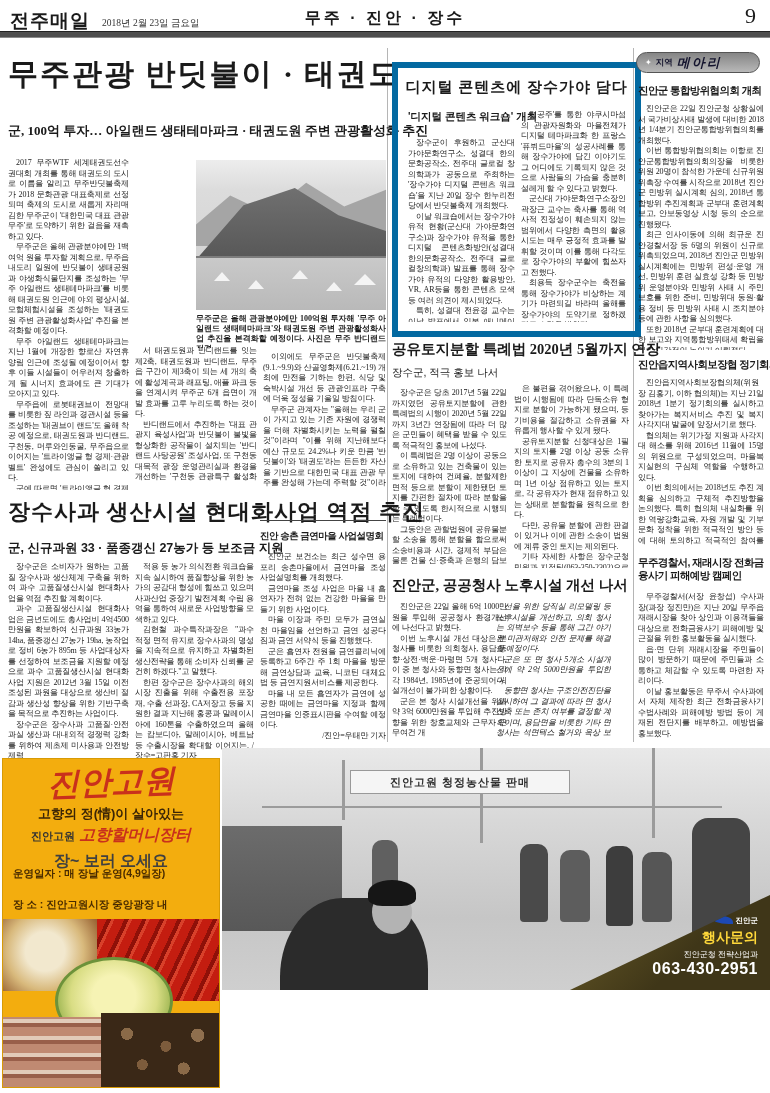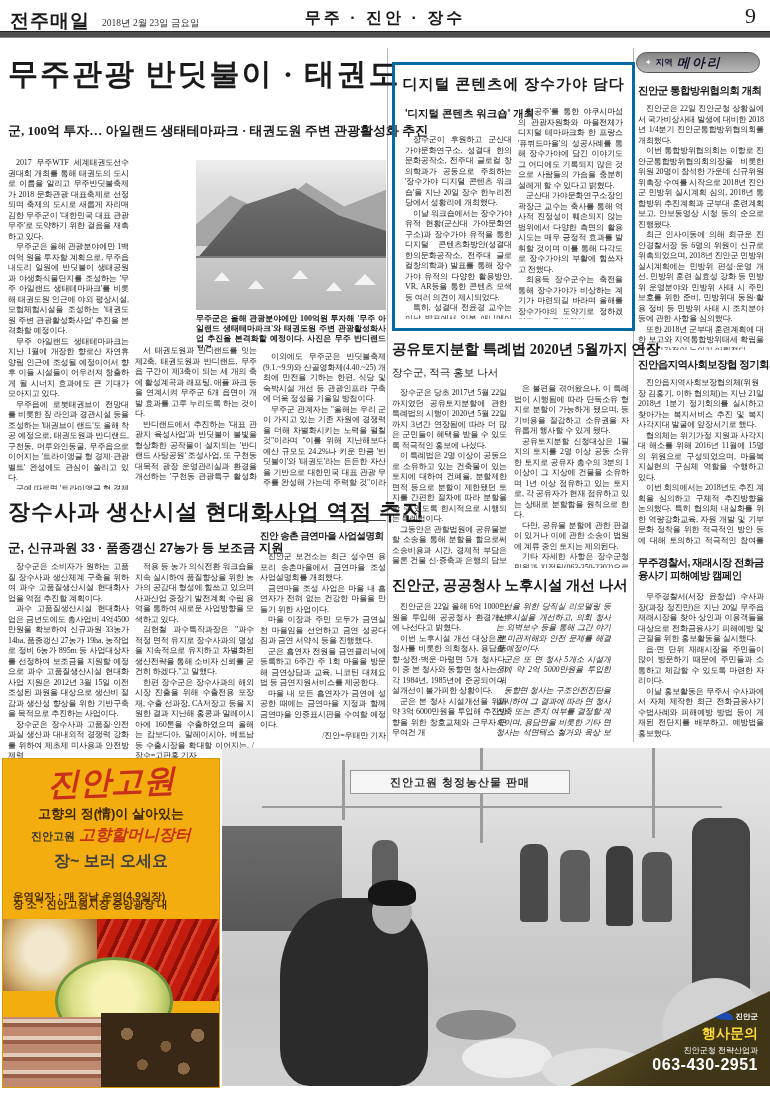--- a/index.html
+++ b/index.html
@@ -41,21 +41,21 @@
   #t4{left:130px;top:122px;} #t5{left:158px;top:114px;width:22px;height:11px;}
   
   #apple-headline{left:8px;top:497px;width:378px;font-size:22px;font-weight:bold;letter-spacing:1px;}
   #apple-subhead{left:8px;top:540px;width:250px;font-size:12.5px;font-weight:bold;}
   #apple-col1{left:8px;top:562px;width:121px;height:240px;}
   #apple-col2{left:135px;top:562px;width:119px;height:240px;}
   #ns-rule{left:260px;top:520px;width:126px;height:1px;background:#444;}
   #ns-headline{left:260px;top:530px;width:126px;font-size:9.5px;font-weight:bold;letter-spacing:-0.5px;}
   #ns-body{left:260px;top:552px;width:126px;height:250px;}
   
-  #digital-box{left:392px;top:62px;width:237px;height:263px;border:3px solid #0369a1;}
+  #digital-box{left:392px;top:62px;width:237px;height:263px;border:6px solid #0369a1;}
   #d-headline{left:0;right:0;top:10px;text-align:center;font-size:15px;font-weight:bold;letter-spacing:1px;}
   #d-subhead{left:10px;top:42px;width:112px;font-size:10.5px;font-weight:bold;}
   #d-col1{left:10px;top:70px;width:107px;height:184px;}
   #d-col2{left:123px;top:42px;width:105px;height:212px;}
   #land-headline{left:392px;top:340px;width:240px;font-size:14.5px;font-weight:bold;}
   #land-subhead{left:392px;top:366px;width:120px;font-size:10.5px;font-weight:normal;}
   #land-col1{left:392px;top:388px;width:115px;height:180px;}
   #land-col2{left:514px;top:384px;width:115px;height:184px;}
   #office-headline{left:392px;top:576px;width:240px;font-size:14.5px;font-weight:bold;}
   #office-col1{left:392px;top:602px;width:115px;height:138px;}
@@ -72,37 +72,37 @@
   #r3-head{top:556px;} #r3-body{left:638px;top:592px;width:126px;height:146px;}
   
   #strip{left:0;top:746px;width:770px;height:347px;}
   #ad{left:2px;top:12px;width:218px;height:330px;background:#f3ad0e;border:1px solid #d79a05;box-sizing:border-box;overflow:hidden;}
   #ad-logo{left:0;right:0;top:2px;text-align:center;font-size:32px;font-weight:bold;font-style:italic;color:#c9301c;transform:rotate(-2deg);}
   #ad-l1{left:0;right:0;top:46px;text-align:center;font-size:13px;font-weight:bold;color:#3b2506;}
   #ad-l2{left:0;right:0;top:66px;text-align:center;}
   #ad-l2 .pre{font-size:11px;font-weight:bold;color:#333;}
   #ad-l2 .scr{font-size:16px;font-weight:bold;font-style:italic;color:#c9301c;}
   #ad-l3{left:0;right:0;top:92px;text-align:center;font-size:16px;font-weight:bold;color:#404040;}
-  #ad-l4{left:10px;top:131px;font-size:10.5px;font-weight:bold;color:#4a2c00;}
+  #ad-l4{left:10px;top:108px;font-size:10.5px;font-weight:bold;color:#4a2c00;}
   #ad-l5{left:10px;top:139px;font-size:10.5px;font-weight:bold;color:#4a2c00;}
   #collage{left:0;right:0;top:160px;height:168px;}
   .food{position:absolute;}
   #f-ginseng{left:0;top:0;width:100px;height:72px;background:radial-gradient(circle at 42% 45%,#f2e8ce 28%,#d8b97c 55%,#9a6535 85%);}
   #f-pepper{right:0;top:0;width:122px;height:82px;background:repeating-linear-gradient(115deg,#c41d10 0 9px,#8f1008 9px 13px,#d8402a 13px 16px);}
   #f-cabbage{left:52px;top:38px;width:118px;height:88px;border-radius:50%;
       background:radial-gradient(circle at 50% 45%,#f6f3b4 30%,#d9dd84 60%,#86a63e 90%);border:3px solid #6d923a;box-sizing:border-box;}
   #f-meat{left:0;bottom:0;width:104px;height:70px;background:repeating-linear-gradient(0deg,#c08a72 0 9px,#995f4a 9px 13px,#e2cbb9 13px 17px);}
   #f-mush{right:0;bottom:0;width:118px;height:74px;background:
       radial-gradient(circle 10px at 22% 28%,#8a6a48 60%,transparent 61%),
       radial-gradient(circle 9px at 55% 45%,#7d5c3c 60%,transparent 61%),
       radial-gradient(circle 11px at 82% 30%,#8f6f4e 60%,transparent 61%),
       radial-gradient(circle 9px at 35% 70%,#7d5c3c 60%,transparent 61%),
       radial-gradient(circle 10px at 70% 75%,#8a6a48 60%,transparent 61%),#3a2817;}
   
-  #market{left:222px;top:2px;width:548px;height:338px;overflow:hidden;
+  #market{left:222px;top:2px;width:548px;height:242px;overflow:hidden;
       background:linear-gradient(#e9e9e9 0%,#d8d8d8 30%,#c6c6c6 70%,#cfcfcf);}
   .beam{position:absolute;background:#9b9b9b;}
   #bm1{left:258px;top:0;width:3px;height:95px;} #bm2{left:430px;top:0;width:3px;height:90px;}
   #bm3{left:40px;top:58px;width:460px;height:2px;} #bm4{left:120px;top:12px;width:3px;height:60px;}
   #mk-banner{position:absolute;left:128px;top:22px;width:218px;height:22px;background:#f5f5f5;border:1px solid #999;
       display:flex;align-items:center;justify-content:center;font-size:11px;font-weight:bold;color:#2e2e2e;letter-spacing:1px;}
   .person{position:absolute;border-radius:10px 10px 4px 4px;}
   #p1{left:298px;top:96px;width:28px;height:78px;background:#4a4a4a;}
   #p2{left:338px;top:102px;width:30px;height:72px;background:#5d5d5d;}
   #p3{left:384px;top:98px;width:27px;height:80px;background:#3d3d3d;}
@@ -160,21 +160,21 @@
       <span class="tent" id="t3"></span>
       <span class="tent" id="t4"></span>
       <span class="tent" id="t5"></span>
     </div>
     <div class="abs cap" id="m-caption">무주군은 올해 관광분야에만 100억원 투자해 '무주 아일랜드 생태테마파크'와 태권도원 주변 관광활성화사업 추진을 본격화할 예정이다. 사진은 무주 반디랜드 전경</div>
     <div class="abs col" id="m-col2">
         <p>서 태권도원과 반디랜드를 잇는 제2축, 태권도원과 반디랜드, 무주읍 구간이 제3축이 되는 세 개의 축에 활성계곡과 래프팅, 애플 파크 등을 연계시켜 무주군 6개 읍면이 개발 효과를 고루 누리도록 하는 것이다.</p>
         <p>반디랜드에서 추진하는 '대표 관광지 육성사업'과 반딧불이 불빛을 형상화한 공작물이 설치되는 '반디랜드 사탕공원' 조성사업, 또 구천동 대목적 광장 운영관리실과 환경을 개선하는 '구천동 관광특구 활성화사업' 추진도 든든한 기반이 될 전망이다.</p>
       </div>
     <div class="abs col" id="m-col3">
-        <p>이외에도 무주군은 반딧불축제(9.1.~9.9)와 산골영화제(4.40.~25) 개최에 만전을 기하는 한편, 식당 및 숙박시설 개선 등 관광인프라 구축에 더욱 정성을 기울일 방침이다.</p>
+        <p>이외에도 무주군은 반딧불축제(9.1.~9.9)와 산골영화제(6.21.~19) 개최에 만전을 기하는 한편, 식당 및 숙박시설 개선 등 관광인프라 구축에 더욱 정성을 기울일 방침이다.</p>
         <p>무주군 관계자는 "올해는 우리 군이 가지고 있는 기존 자원에 경쟁력을 더해 차별화시키는 노력을 펼칠 것"이라며 "이를 위해 지난해보다 예산 규모도 24.2%나 키운 만큼 '반딧불이'와 '태권도'라는 든든한 자산을 기반으로 대한민국 대표 관광 무주를 완성해 가는데 주력할 것"이라고 밝혔다.</p>
       </div>
   </div>
 
   <div class="abs nw" id="apple-headline">장수사과 생산시설 현대화사업 역점 추진</div>
   <div class="abs gothic nw" id="apple-subhead">군, 신규과원 33 · 품종갱신 27농가 등 보조금 지원</div>
   <div class="abs col" id="apple-col1">
       <p>장수군은 소비자가 원하는 고품질 장수사과 생산체계 구축을 위하여 과수 고품질생산시설 현대화사업을 역점 추진할 계획이다.</p>
       <p>과수 고품질생산시설 현대화사업은 금년도에도 총사업비 4억4500만원을 확보하여 신규과원 33농가 14ha, 품종갱신 27농가 19ha, 농작업로 정비 6농가 895m 등 사업대상자를 선정하여 보조금을 지원할 예정으로 과수 고품질생산시설 현대화사업 지원은 2012년 3월 15일 이전 조성된 과원을 대상으로 생산비 절감과 생산성 향상을 위한 기반구축을 목적으로 추진하는 사업이다.</p>
       <p>장수군은 장수사과 고품질·안전 과실 생산과 대내외적 경쟁력 강화를 위하여 제초제 미사용과 안전방제력</p>
@@ -193,21 +193,21 @@
       <p>마을 이장과 주민 모두가 금연실천 마을임을 선언하고 금연 성공다짐과 금연 서약식 등을 진행했다.</p>
       <p>군은 흡연자 전원을 금연클리닉에 등록하고 6주간 주 1회 마을을 방문해 금연상담과 교육, 니코틴 대체요법 등 금연지원서비스를 제공한다.</p>
       <p>마을 내 모든 흡연자가 금연에 성공한 때에는 금연마을 지정과 함께 금연마을 인증표시판을 수여할 예정이다.</p>
       <p class="by">/진안=우태만 기자</p>
     </div>
 
   <div class="abs" id="digital-box">
     <div class="abs nw" id="d-headline">디지털 콘텐츠에 장수가야 담다</div>
     <div class="abs gothic nw" id="d-subhead">'디지털 콘텐츠 워크숍' 개최</div>
     <div class="abs col" id="d-col1">
-        <p>장수군이 후원하고 군산대 가야문화연구소, 성결대 한의문화공작소, 전주대 글로컬 창의학과가 공동으로 주최하는 '장수가야 디지털 콘텐츠 워크숍'을 지난 20일 장수 한누리전당에서 성황리에 개최했다.</p>
+        <p>장수군이 후원하고 군산대 가야문화연구소, 성결대 한의문화공작소, 전주대 글로컬 창의학과가 공동으로 주최하는 '장수가야 디지털 콘텐츠 워크숍'을 지난 20일 장수 한누리전당에서 반딧불축제 개최했다.</p>
         <p>이날 워크숍에서는 장수가야 유적 현황(군산대 가야문화연구소)과 장수가야 유적을 통한 디지털 콘텐츠화방안(성결대 한의문화공작소, 전주대 글로컬창의학과) 발표를 통해 장수가야 유적의 다양한 활용방안, VR, AR등을 통한 콘텐츠 모색 등 여러 의견이 제시되었다.</p>
         <p>특히, 성결대 전윤경 교수는 이날 발표에서 일본 애니메이션 '원</p>
       </div>
     <div class="abs col" id="d-col2">
         <p>령공주'를 통한 야쿠시마섬의 관광자원화와 마을전체가 디지털 테마파크화 한 프랑스 '퓨뷔드마을'의 성공사례를 통해 장수가야에 담긴 이야기도 그 어디에도 기록되지 않은 것으로 사람들의 가슴을 충분히 설레게 할 수 있다고 밝혔다.</p>
         <p>군산대 가야문화연구소장인 곽장근 교수는 축사를 통해 역사적 진정성이 훼손되지 않는 범위에서 다양한 측면의 활용시도는 매우 긍정적 효과를 발휘할 것이며 이를 통해 다각도로 장수가야의 부활에 힘쓰자고 전했다.</p>
         <p>최용득 장수군수는 축전을 통해 장수가야가 비상하는 계기가 마련되길 바라며 올해를 장수가야의 도약기로 정하겠다고 소감을 밝혔다.</p>
       </div>
   </div>
 

